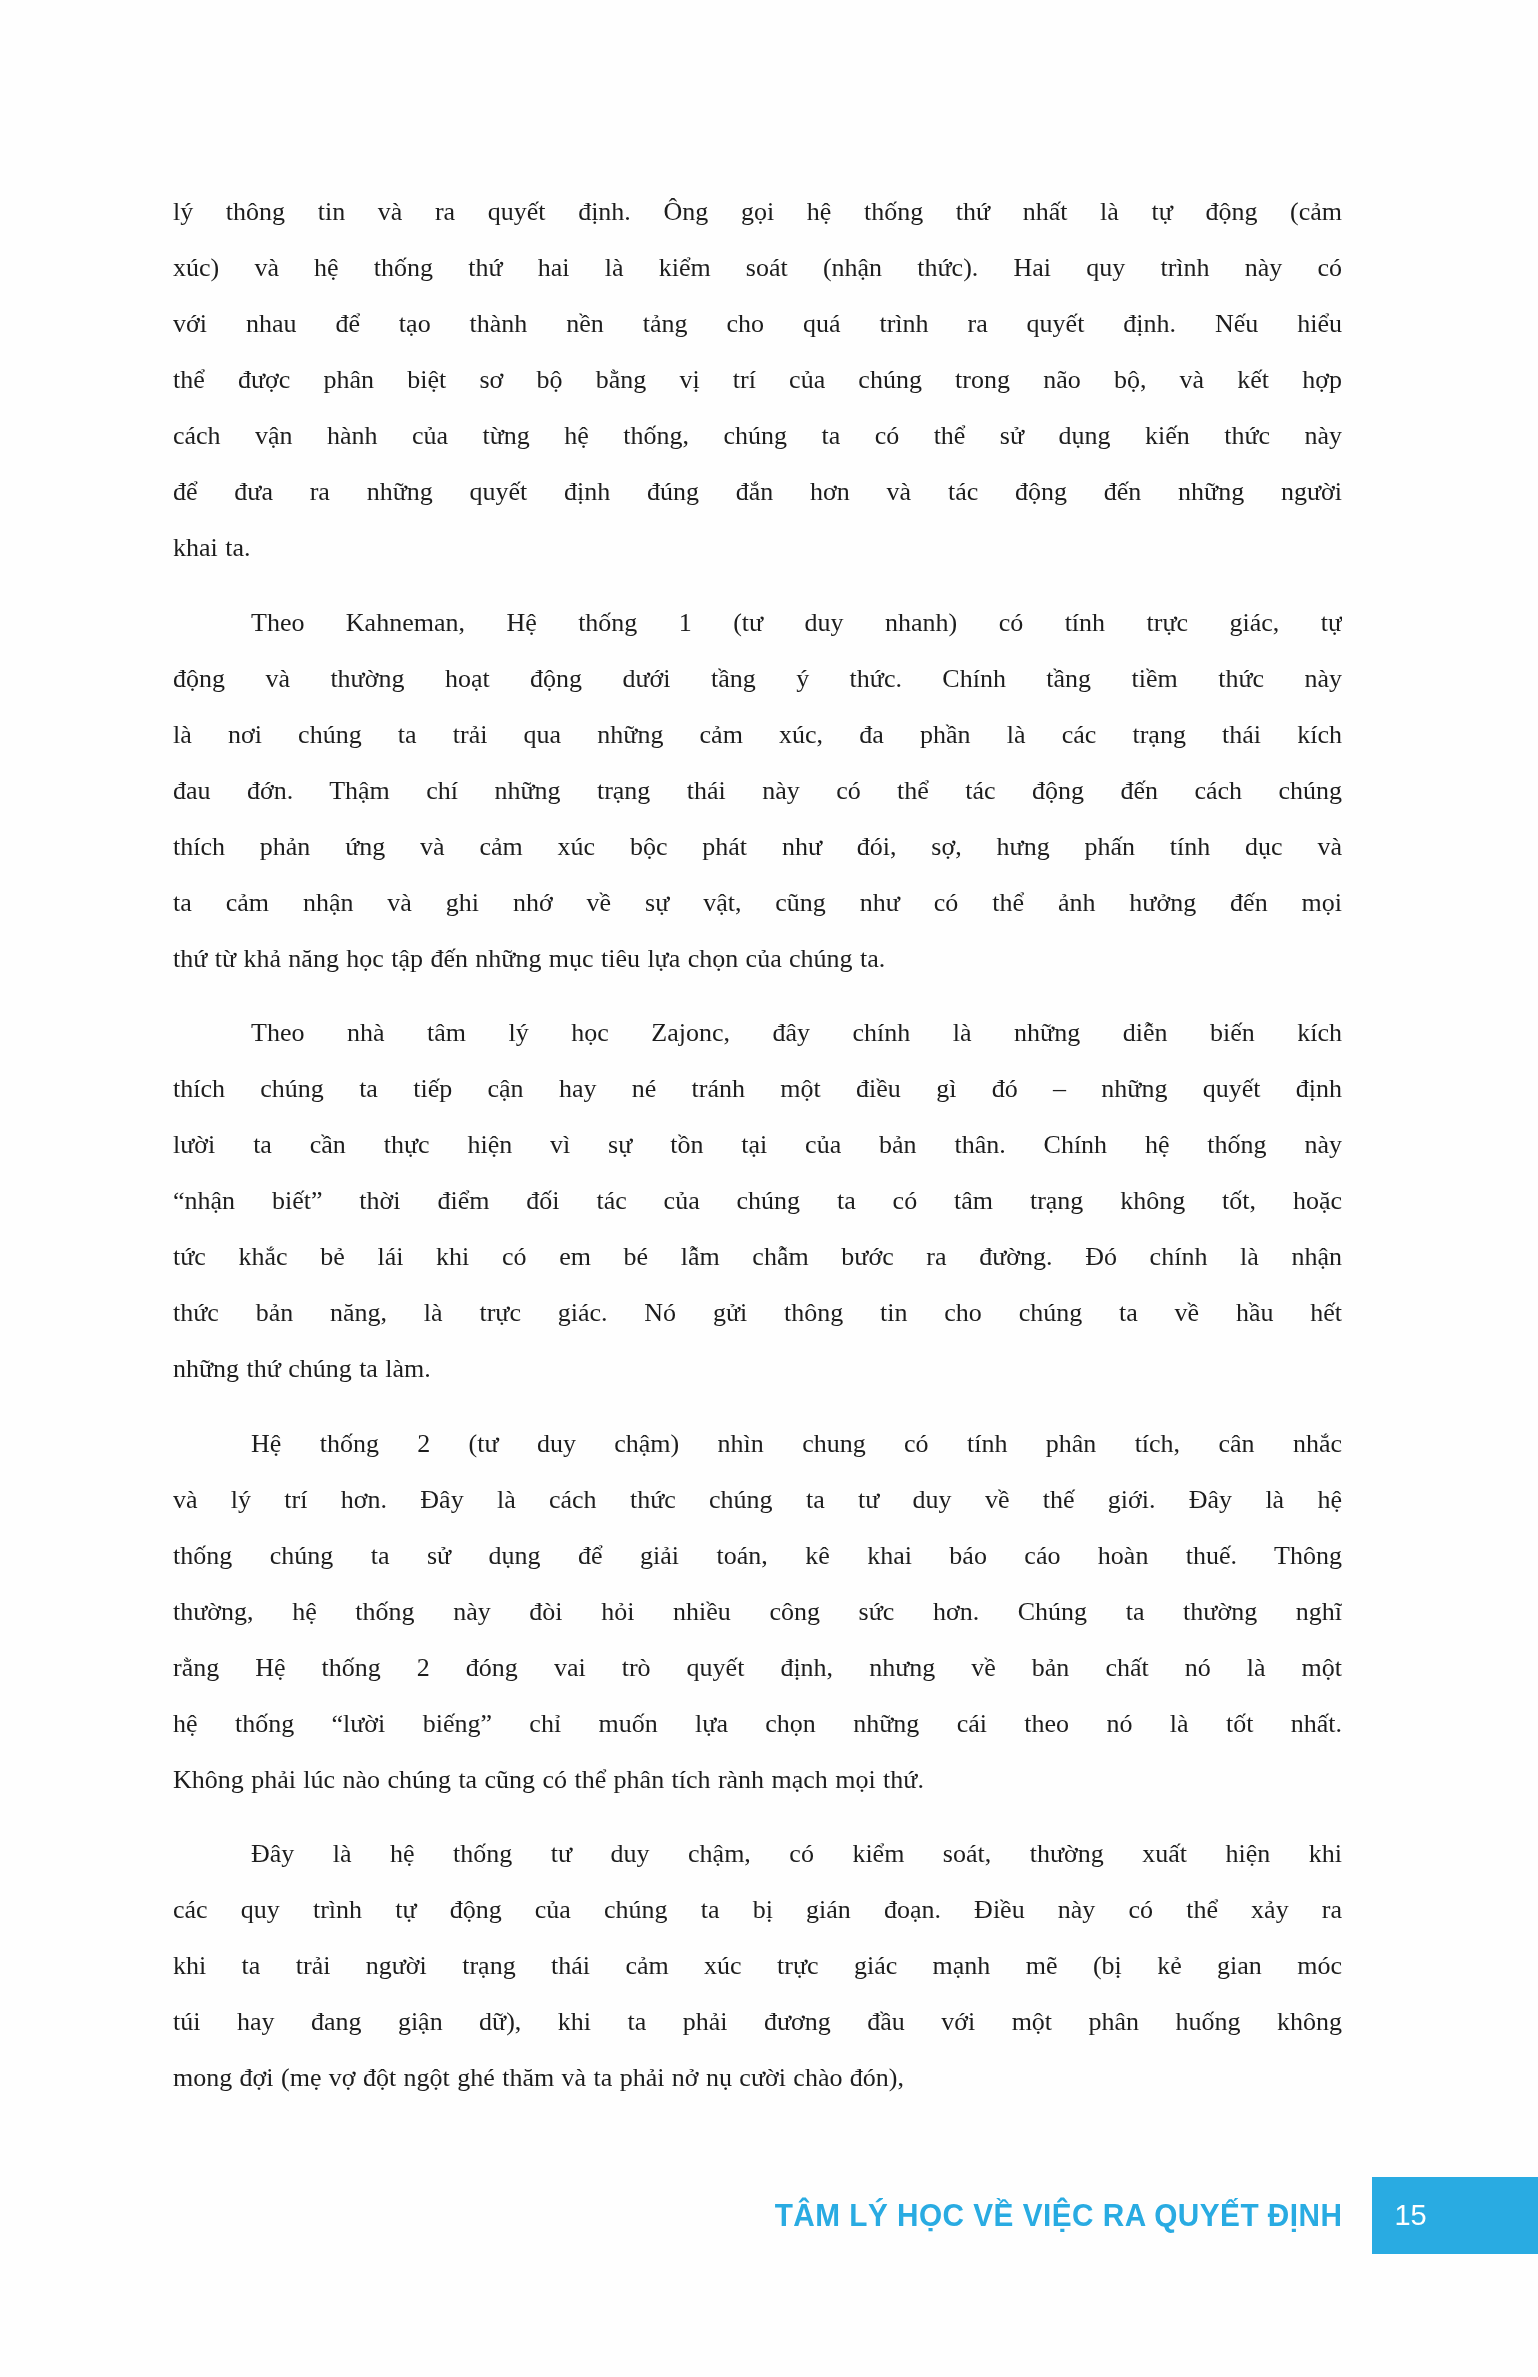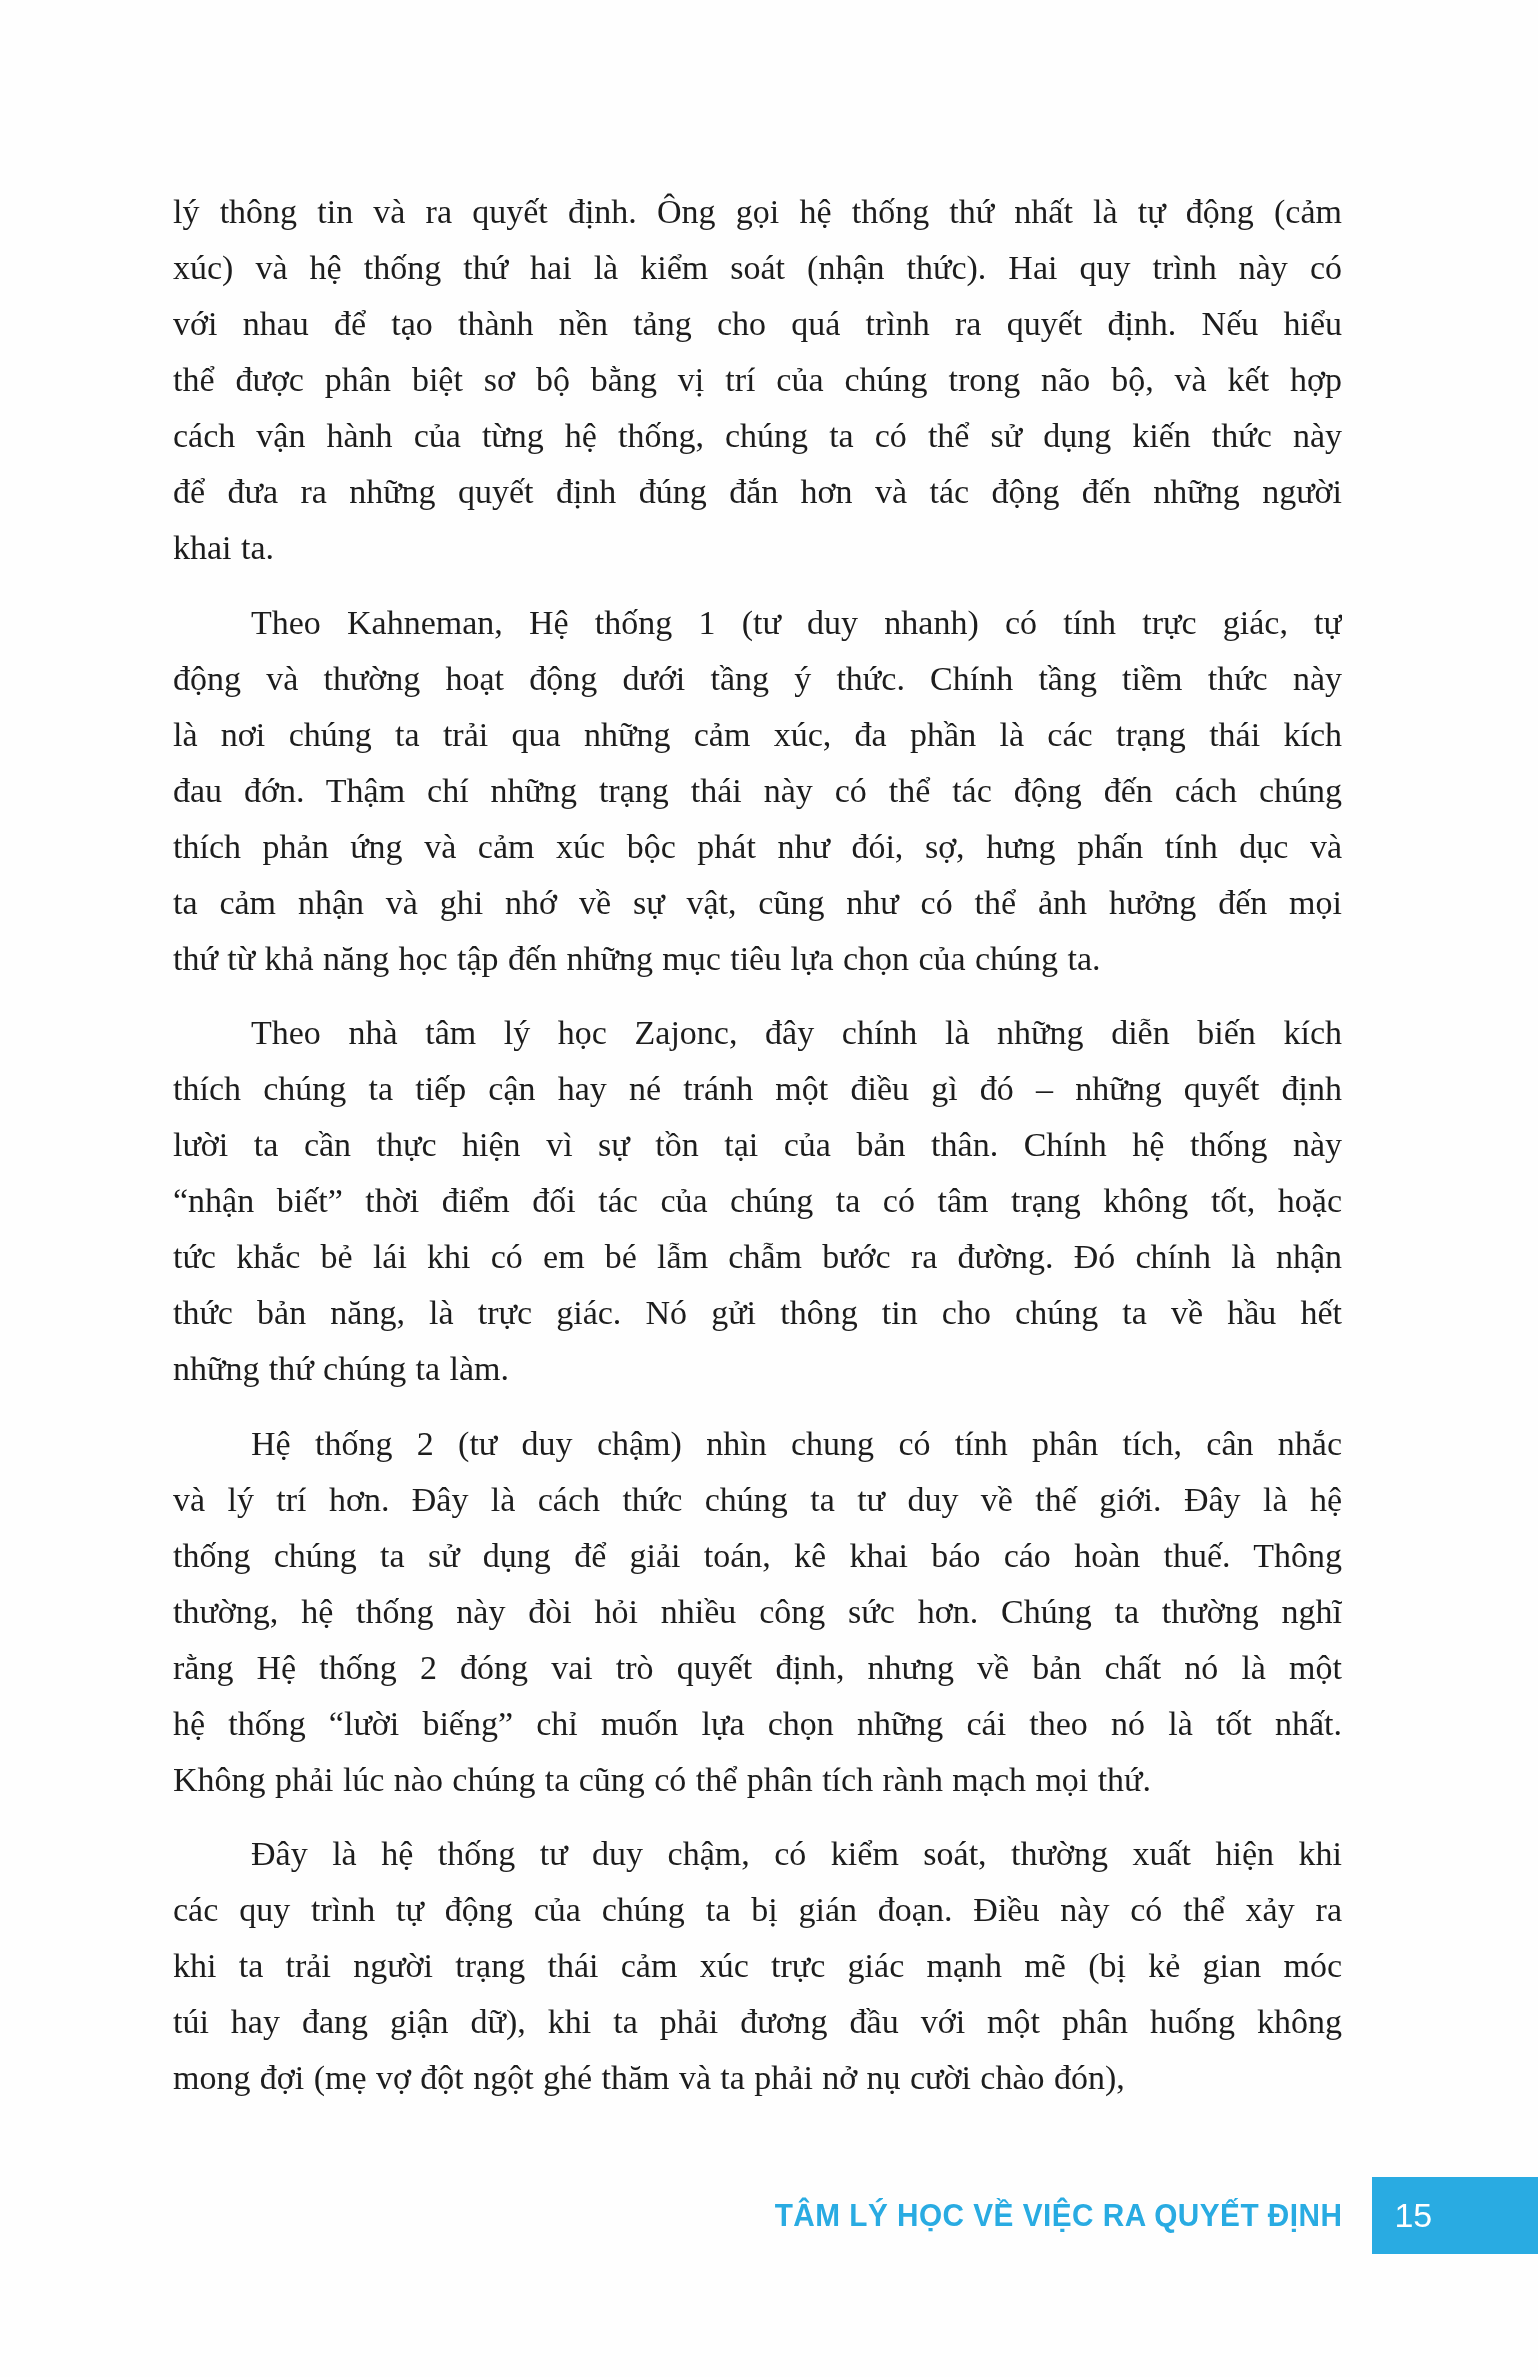--- a/index.html
+++ b/index.html
@@ -10,21 +10,21 @@
     height: 2377px;
     background: #fefefe;
     overflow: hidden;
     font-family: "Liberation Serif", serif;
   }
   .body-text {
     position: absolute;
     left: 173px;
     top: 184px;
     width: 1169px;
-    font-size: 34px;
+    font-size: 26px;
     line-height: 56px;
     color: #1d1d1d;
   }
   .para { margin: 0; }
   .para + .para { margin-top: 18.6px; }
   .line {
     height: 56px;
     overflow: hidden;
     text-align: justify;
     text-align-last: justify;
@@ -47,21 +47,21 @@
   .page-num-box {
     position: absolute;
     left: 1372px;
     top: 2177px;
     width: 166px;
     height: 77px;
   }
   .page-num {
     color: #ffffff;
     font-family: "Liberation Sans", sans-serif;
-    font-size: 34px;
+    font-size: 29px;
     line-height: 77px;
     padding-left: 22.4px;
   }
 </style>
 </head>
 <body>
 
 <div class="page" style="background: rgb(254, 254, 254);">
 
   <div class="body-text" style="color: rgb(29, 29, 29);">

